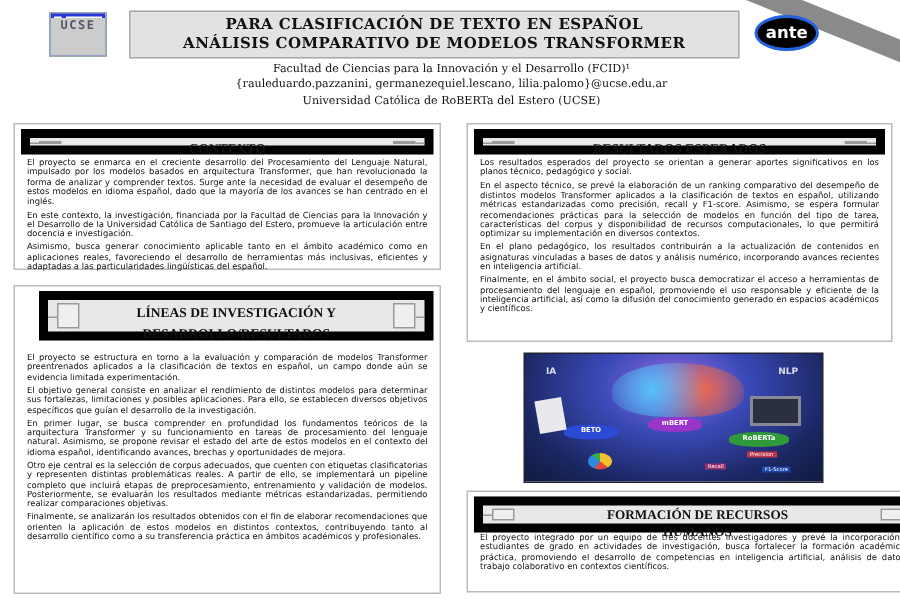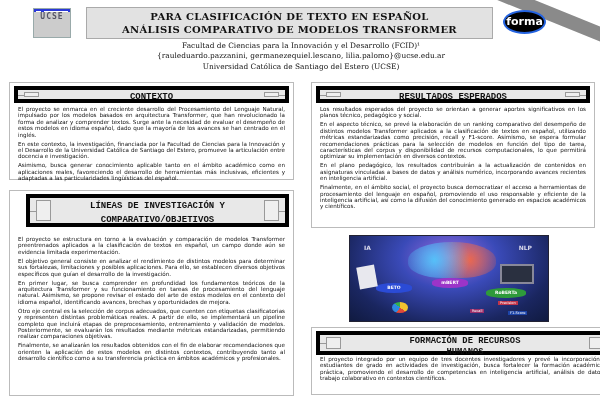--- a/index.html
+++ b/index.html
@@ -37,22 +37,22 @@
     text-align: center; line-height: 20px;
   }
 
   .authors {
     position: absolute; left: 86px; top: 41px; width: 430px;
     font-family: "DejaVu Serif", serif; font-size: 7.4px; line-height: 10.3px; text-align: center;
   }
 
   .panel { position: absolute; border: 1px solid #bbb; background: #fff; }
   .panel-head {
-    position: relative; margin: 3px 4px 0 4px; background: #e8e8e8; border: 4px solid #000000;
-    font-family: Liberation Mono, monospace; font-weight: bold; text-align: center; color: #111;
+    position: relative; margin: 3px 4px 0 4px; background: #e8e8e8; border: 6px solid #000000;
+    font-family: Liberation Serif, serif; font-weight: bold; text-align: center; color: #111;
   }
   .panel-head .sq-l, .panel-head .sq-r {
     position: absolute; top: 2px; bottom: 2px; width: 15px; border: 1px solid #999; background: #efefef;
   }
   .panel-head .sq-l { left: 6px; }
   .panel-head .sq-r { right: 6px; }
   .panel-head .ln-l, .panel-head .ln-r { position: absolute; top: 50%; width: 6px; border-top: 1px solid #999; }
   .panel-head .ln-l { left: 0; }
   .panel-head .ln-r { right: 0; }
   .panel-body { padding: 3px 8px 0 8px; font-size: 5.6px; line-height: 6.4px; text-align: justify; }
@@ -97,47 +97,47 @@
     <div class="bar2"></div>
     <div class="dot"></div>
   <div class="txt">UCSE</div>
 </div>
 
 <div class="title-box">
   <div>PARA CLASIFICACIÓN DE TEXTO EN ESPAÑOL</div>
   <div>ANÁLISIS COMPARATIVO DE MODELOS TRANSFORMER</div>
 </div>
 
-<div class="logo-fcid">forma</div>
+<div class="logo-fcid">ante</div>
 
 <div class="authors">
   <div>Facultad de Ciencias para la Innovación y el Desarrollo (FCID)¹</div>
   <div>{rauleduardo.pazzanini, germanezequiel.lescano, lilia.palomo}@ucse.edu.ar</div>
-  <div>Universidad Católica de Santiago del Estero (UCSE)</div>
+  <div>Universidad Católica de RoBERTa del Estero (UCSE)</div>
 </div>
 
 <div class="panel" id="p-contexto">
   <div class="panel-head">
     <span class="ln-l"></span><span class="sq-l"></span>
     <span>CONTEXTO</span>
     <span class="sq-r"></span><span class="ln-r"></span>
   </div>
   <div class="panel-body">
     <p>El proyecto se enmarca en el creciente desarrollo del Procesamiento del Lenguaje Natural, impulsado por los modelos basados en arquitectura Transformer, que han revolucionado la forma de analizar y comprender textos. Surge ante la necesidad de evaluar el desempeño de estos modelos en idioma español, dado que la mayoría de los avances se han centrado en el inglés.</p>
     <p>En este contexto, la investigación, financiada por la Facultad de Ciencias para la Innovación y el Desarrollo de la Universidad Católica de Santiago del Estero, promueve la articulación entre docencia e investigación.</p>
     <p>Asimismo, busca generar conocimiento aplicable tanto en el ámbito académico como en aplicaciones reales, favoreciendo el desarrollo de herramientas más inclusivas, eficientes y adaptadas a las particularidades lingüísticas del español.</p>
   </div>
 </div>
 
 <div class="panel" id="p-lineas">
   <div class="panel-head">
     <span class="ln-l"></span>
       <span class="sq-l"></span>
     <div>LÍNEAS DE INVESTIGACIÓN Y</div>
-    <div>COMPARATIVO/OBJETIVOS</div>
+    <div>DESARROLLO/RESULTADOS</div>
     <span class="sq-r"></span>
       <span class="ln-r"></span>
   </div>
   <div class="panel-body">
     <p>El proyecto se estructura en torno a la evaluación y comparación de modelos Transformer preentrenados aplicados a la clasificación de textos en español, un campo donde aún se evidencia limitada experimentación.</p>
     <p>El objetivo general consiste en analizar el rendimiento de distintos modelos para determinar sus fortalezas, limitaciones y posibles aplicaciones. Para ello, se establecen diversos objetivos específicos que guían el desarrollo de la investigación.</p>
     <p>En primer lugar, se busca comprender en profundidad los fundamentos teóricos de la arquitectura Transformer y su funcionamiento en tareas de procesamiento del lenguaje natural. Asimismo, se propone revisar el estado del arte de estos modelos en el contexto del idioma español, identificando avances, brechas y oportunidades de mejora.</p>
     <p>Otro eje central es la selección de corpus adecuados, que cuenten con etiquetas clasificatorias y representen distintas problemáticas reales. A partir de ello, se implementará un pipeline completo que incluirá etapas de preprocesamiento, entrenamiento y validación de modelos. Posteriormente, se evaluarán los resultados mediante métricas estandarizadas, permitiendo realizar comparaciones objetivas.</p>
     <p>Finalmente, se analizarán los resultados obtenidos con el fin de elaborar recomendaciones que orienten la aplicación de estos modelos en distintos contextos, contribuyendo tanto al desarrollo científico como a su transferencia práctica en ámbitos académicos y profesionales.</p>
   </div>

